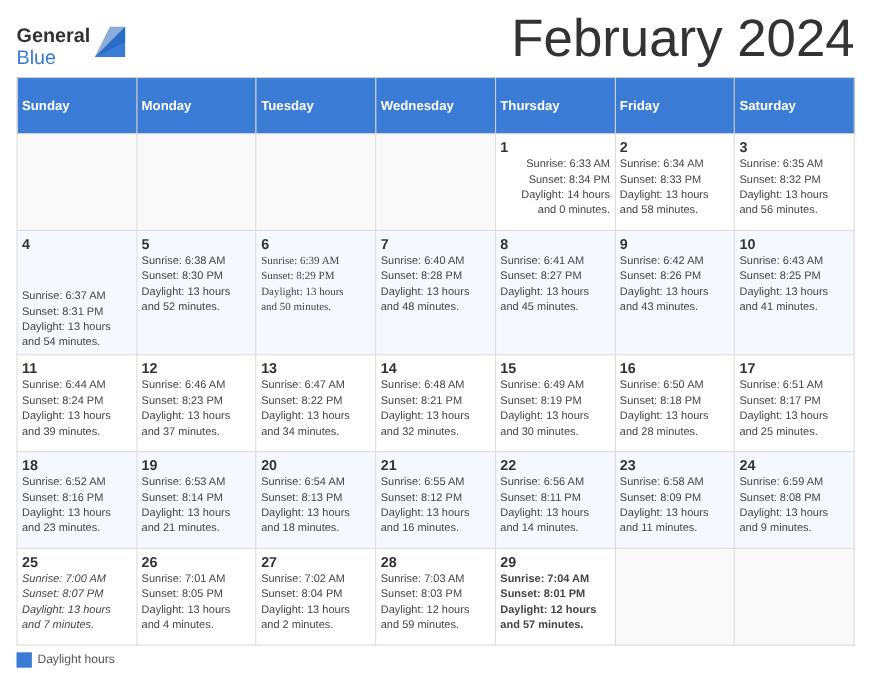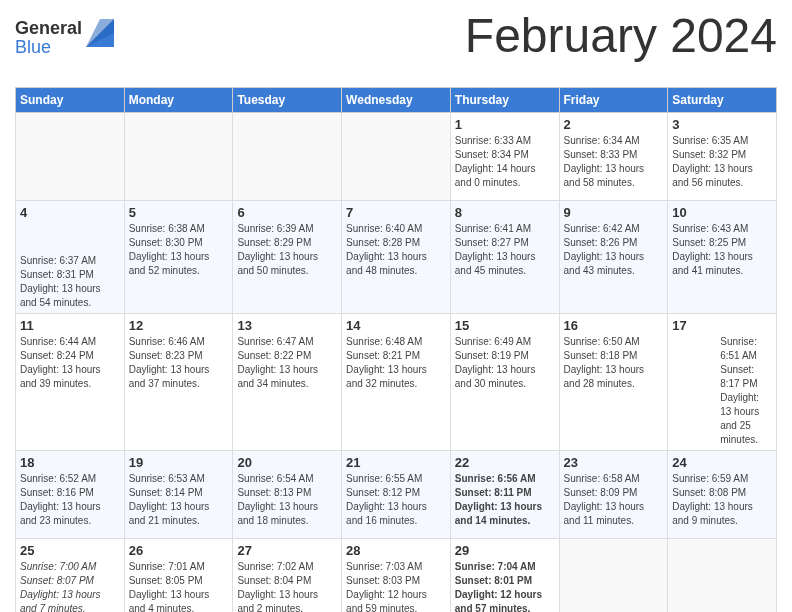--- a/index.html
+++ b/index.html
@@ -6,22 +6,22 @@
     body {
       font-family: Arial, sans-serif;
       background: #fff;
       width: 792px;
       min-height: 612px;
       padding: 10px 15px 10px 15px;
     }
     .header-area {
       display: flex;
       justify-content: space-between;
-      align-items: center;
-      margin-bottom: 24px;
+      align-items: flex-end;
+      margin-bottom: 7px;
     }
     .logo {
       display: flex;
       align-items: center;
       margin-top: 4px;
     }
     .logo-text {
       display: flex;
       flex-direction: column;
       line-height: 1.1;
@@ -48,21 +48,21 @@
     table {
       width: 100%;
       border-collapse: collapse;
       table-layout: fixed;
     }
     th {
       background-color: #3a7bd5;
       color: white;
       font-size: 12px;
       font-weight: bold;
-      padding: 5px 4px;
+      padding: 18px 4px;
       text-align: left;
       border: 1px solid #ccc;
     }
     td {
       vertical-align: top;
       border: 1px solid #ddd;
       padding: 4px 4px 3px 4px;
       font-size: 10.5px;
       color: #333;
       height: 88px;
@@ -133,21 +133,21 @@
       </tr>
   </thead>
   <tbody id="calendar-body">
   <tr>
         <td class="empty"></td>
         <td class="empty"></td>
         <td class="empty"></td>
         <td class="empty"></td>
         <td>
           <span class="day-number">1</span>
-          <div class="day-info" style="white-space: pre-line;">Sunrise: 6:33 AM
+          <div class="day-info" style="white-space: pre-line; text-align: right;">Sunrise: 6:33 AM
 Sunset: 8:34 PM
 Daylight: 14 hours
 and 0 minutes.</div>
         </td>
         <td>
           <span class="day-number">2</span>
           <div class="day-info" style="white-space: pre-line;">Sunrise: 6:34 AM
 Sunset: 8:33 PM
 Daylight: 13 hours
 and 58 minutes.</div>
@@ -170,21 +170,21 @@
         </td>
         <td>
           <span class="day-number">5</span>
           <div class="day-info" style="white-space: pre-line;">Sunrise: 6:38 AM
 Sunset: 8:30 PM
 Daylight: 13 hours
 and 52 minutes.</div>
         </td>
         <td>
           <span class="day-number">6</span>
-          <div class="day-info" style="white-space: pre-line;">Sunrise: 6:39 AM
+          <div class="day-info" style="white-space: pre-line; font-family: Liberation Serif, serif;">Sunrise: 6:39 AM
 Sunset: 8:29 PM
 Daylight: 13 hours
 and 50 minutes.</div>
         </td>
         <td>
           <span class="day-number">7</span>
           <div class="day-info" style="white-space: pre-line;">Sunrise: 6:40 AM
 Sunset: 8:28 PM
 Daylight: 13 hours
 and 48 minutes.</div>
@@ -249,21 +249,21 @@
         </td>
         <td>
           <span class="day-number">16</span>
           <div class="day-info" style="white-space: pre-line;">Sunrise: 6:50 AM
 Sunset: 8:18 PM
 Daylight: 13 hours
 and 28 minutes.</div>
         </td>
         <td>
           <span class="day-number">17</span>
-          <div class="day-info" style="white-space: pre-line; margin-left: 48px;">Sunrise: 6:51 AM
+          <div class="day-info" style="white-space: pre-line;">Sunrise: 6:51 AM
 Sunset: 8:17 PM
 Daylight: 13 hours
 and 25 minutes.</div>
         </td>
       </tr>
       <tr>
         <td>
           <span class="day-number">18</span>
           <div class="day-info" style="white-space: pre-line;">Sunrise: 6:52 AM
 Sunset: 8:16 PM
@@ -286,21 +286,21 @@
         </td>
         <td>
           <span class="day-number">21</span>
           <div class="day-info" style="white-space: pre-line;">Sunrise: 6:55 AM
 Sunset: 8:12 PM
 Daylight: 13 hours
 and 16 minutes.</div>
         </td>
         <td>
           <span class="day-number">22</span>
-          <div class="day-info" style="white-space: pre-line; font-weight: bold;">Sunrise: 6:56 AM
+          <div class="day-info" style="white-space: pre-line;">Sunrise: 6:56 AM
 Sunset: 8:11 PM
 Daylight: 13 hours
 and 14 minutes.</div>
         </td>
         <td>
           <span class="day-number">23</span>
           <div class="day-info" style="white-space: pre-line;">Sunrise: 6:58 AM
 Sunset: 8:09 PM
 Daylight: 13 hours
 and 11 minutes.</div>

